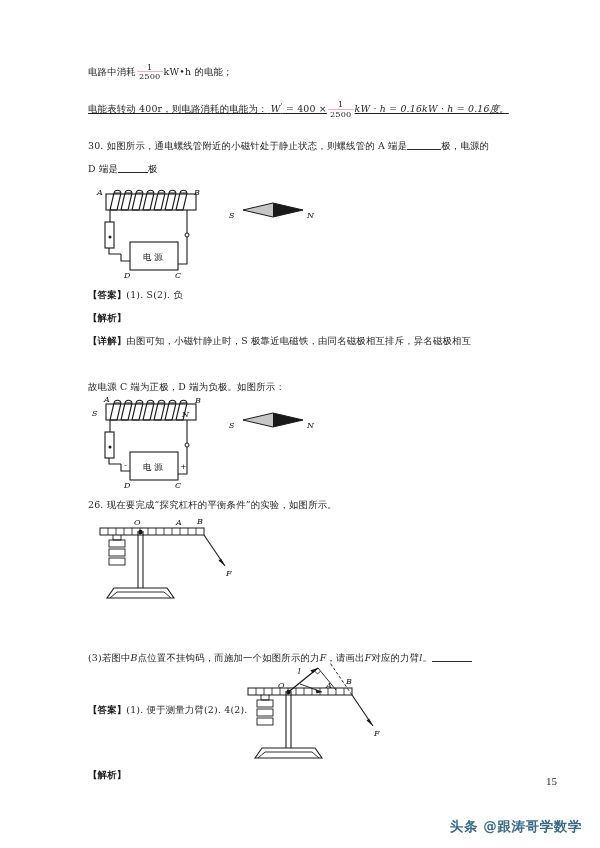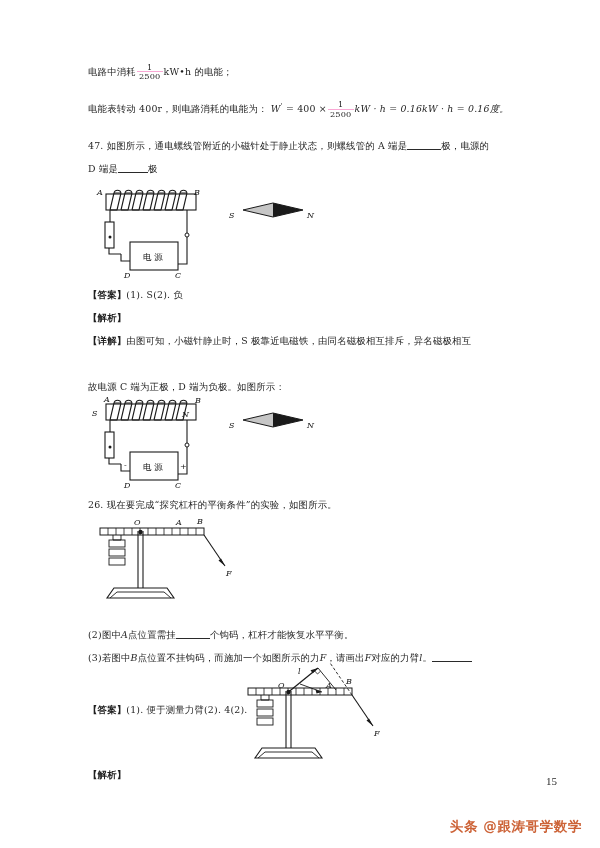--- a/index.html
+++ b/index.html
@@ -54,43 +54,43 @@
   
   .pagenum{
     position:absolute;right:43px;top:775px;
     font-size:11px;color:#2a2a2a;
     font-family:Liberation Serif, serif;
   }
   .watermark{
     position:absolute;right:18px;top:818px;
     font-size:13.5px;
     font-family:"DejaVu Sans","Liberation Sans",sans-serif;
-    color:#c2410c;
+    color:#0c4a6e;
     letter-spacing:.6px;
     font-weight:bold;
     opacity:.82;
   }
 </style>
 </head>
 <body>
 
 <div class="page">
 
   <div class="line" style="left:88px;top:63px;">
     <span>电路中消耗</span><span class="frac"><span class="num">1</span><span class="den">2500</span></span><span>kW•h 的电能；</span>
   </div>
 
-  <div class="line" style="left:88px;top:100px;">
+  <div class="line" style="left:88px;top:100px;text-decoration:underline;">
     <span>电能表转动 400r，则电路消耗的电能为：</span>
     <span class="ital">W</span><span class="sup">'</span>
     <span>= 400 ×</span><span class="frac"><span class="num">1</span><span class="den">2500</span></span><span class="ital">kW · h = 0.16kW · h = 0.16度。</span>
   </div>
 
   <div class="line" style="left:88px;top:139px;">
-    <span>47. 如图所示，通电螺线管附近的小磁针处于静止状态，则螺线管的 A 端是</span><span class="blank" style="width:34px;"></span><span>极，电源的</span>
+    <span>30. 如图所示，通电螺线管附近的小磁针处于静止状态，则螺线管的 A 端是</span><span class="blank" style="width:34px;"></span><span>极，电源的</span>
   </div>
   <div class="line" style="left:88px;top:162px;">
     <span>D 端是</span><span class="blank" style="width:30px;"></span><span>极</span>
   </div>
 
   <div class="fig" style="left:88px;top:182px;">
     <svg width="280" height="105" viewBox="0 0 280 105">
 
       <rect class="st" x="18" y="12" width="90" height="16" stroke-width="1.1"></rect>
 
@@ -235,23 +235,20 @@
       <path class="st" stroke-width="1.1" d="M112 21 L133 52"></path>
       <polygon class="fl" points="133,52 126.5,46.5 129,44.5"></polygon>
 
       <text class="lbl" x="42" y="11">O</text>
       <text class="lbl" x="84" y="11">A</text>
       <text class="lbl" x="105" y="10">B</text>
       <text class="lbl" x="134" y="62">F</text>
     </svg>
   </div>
 
-  <div class="line" style="left:88px;top:628px;">
-    <span>(2)图中</span><span class="ital">A</span><span>点位置需挂</span><span class="blank" style="width:34px;"></span><span>个钩码，杠杆才能恢复水平平衡。</span>
-  </div>
   <div class="line" style="left:88px;top:651px;">
     <span>(3)若图中</span><span class="ital">B</span><span>点位置不挂钩码，而施加一个如图所示的力</span><span class="ital">F</span><span>，请画出</span><span class="ital">F</span><span>对应的力臂</span><span class="ital">l</span><span>。</span><span class="blank" style="width:40px;"></span>
   </div>
 
   <div class="fig" style="left:240px;top:662px;">
     <svg width="190" height="104" viewBox="0 0 190 104">
 
       <rect class="st" x="8" y="26" width="104" height="7" stroke-width="1"></rect>
       <g class="st" stroke-width=".8">
         <path d="M16 26 L16 33 M24 26 L24 33 M32 26 L32 33 M40 26 L40 33 M48 26 L48 33

